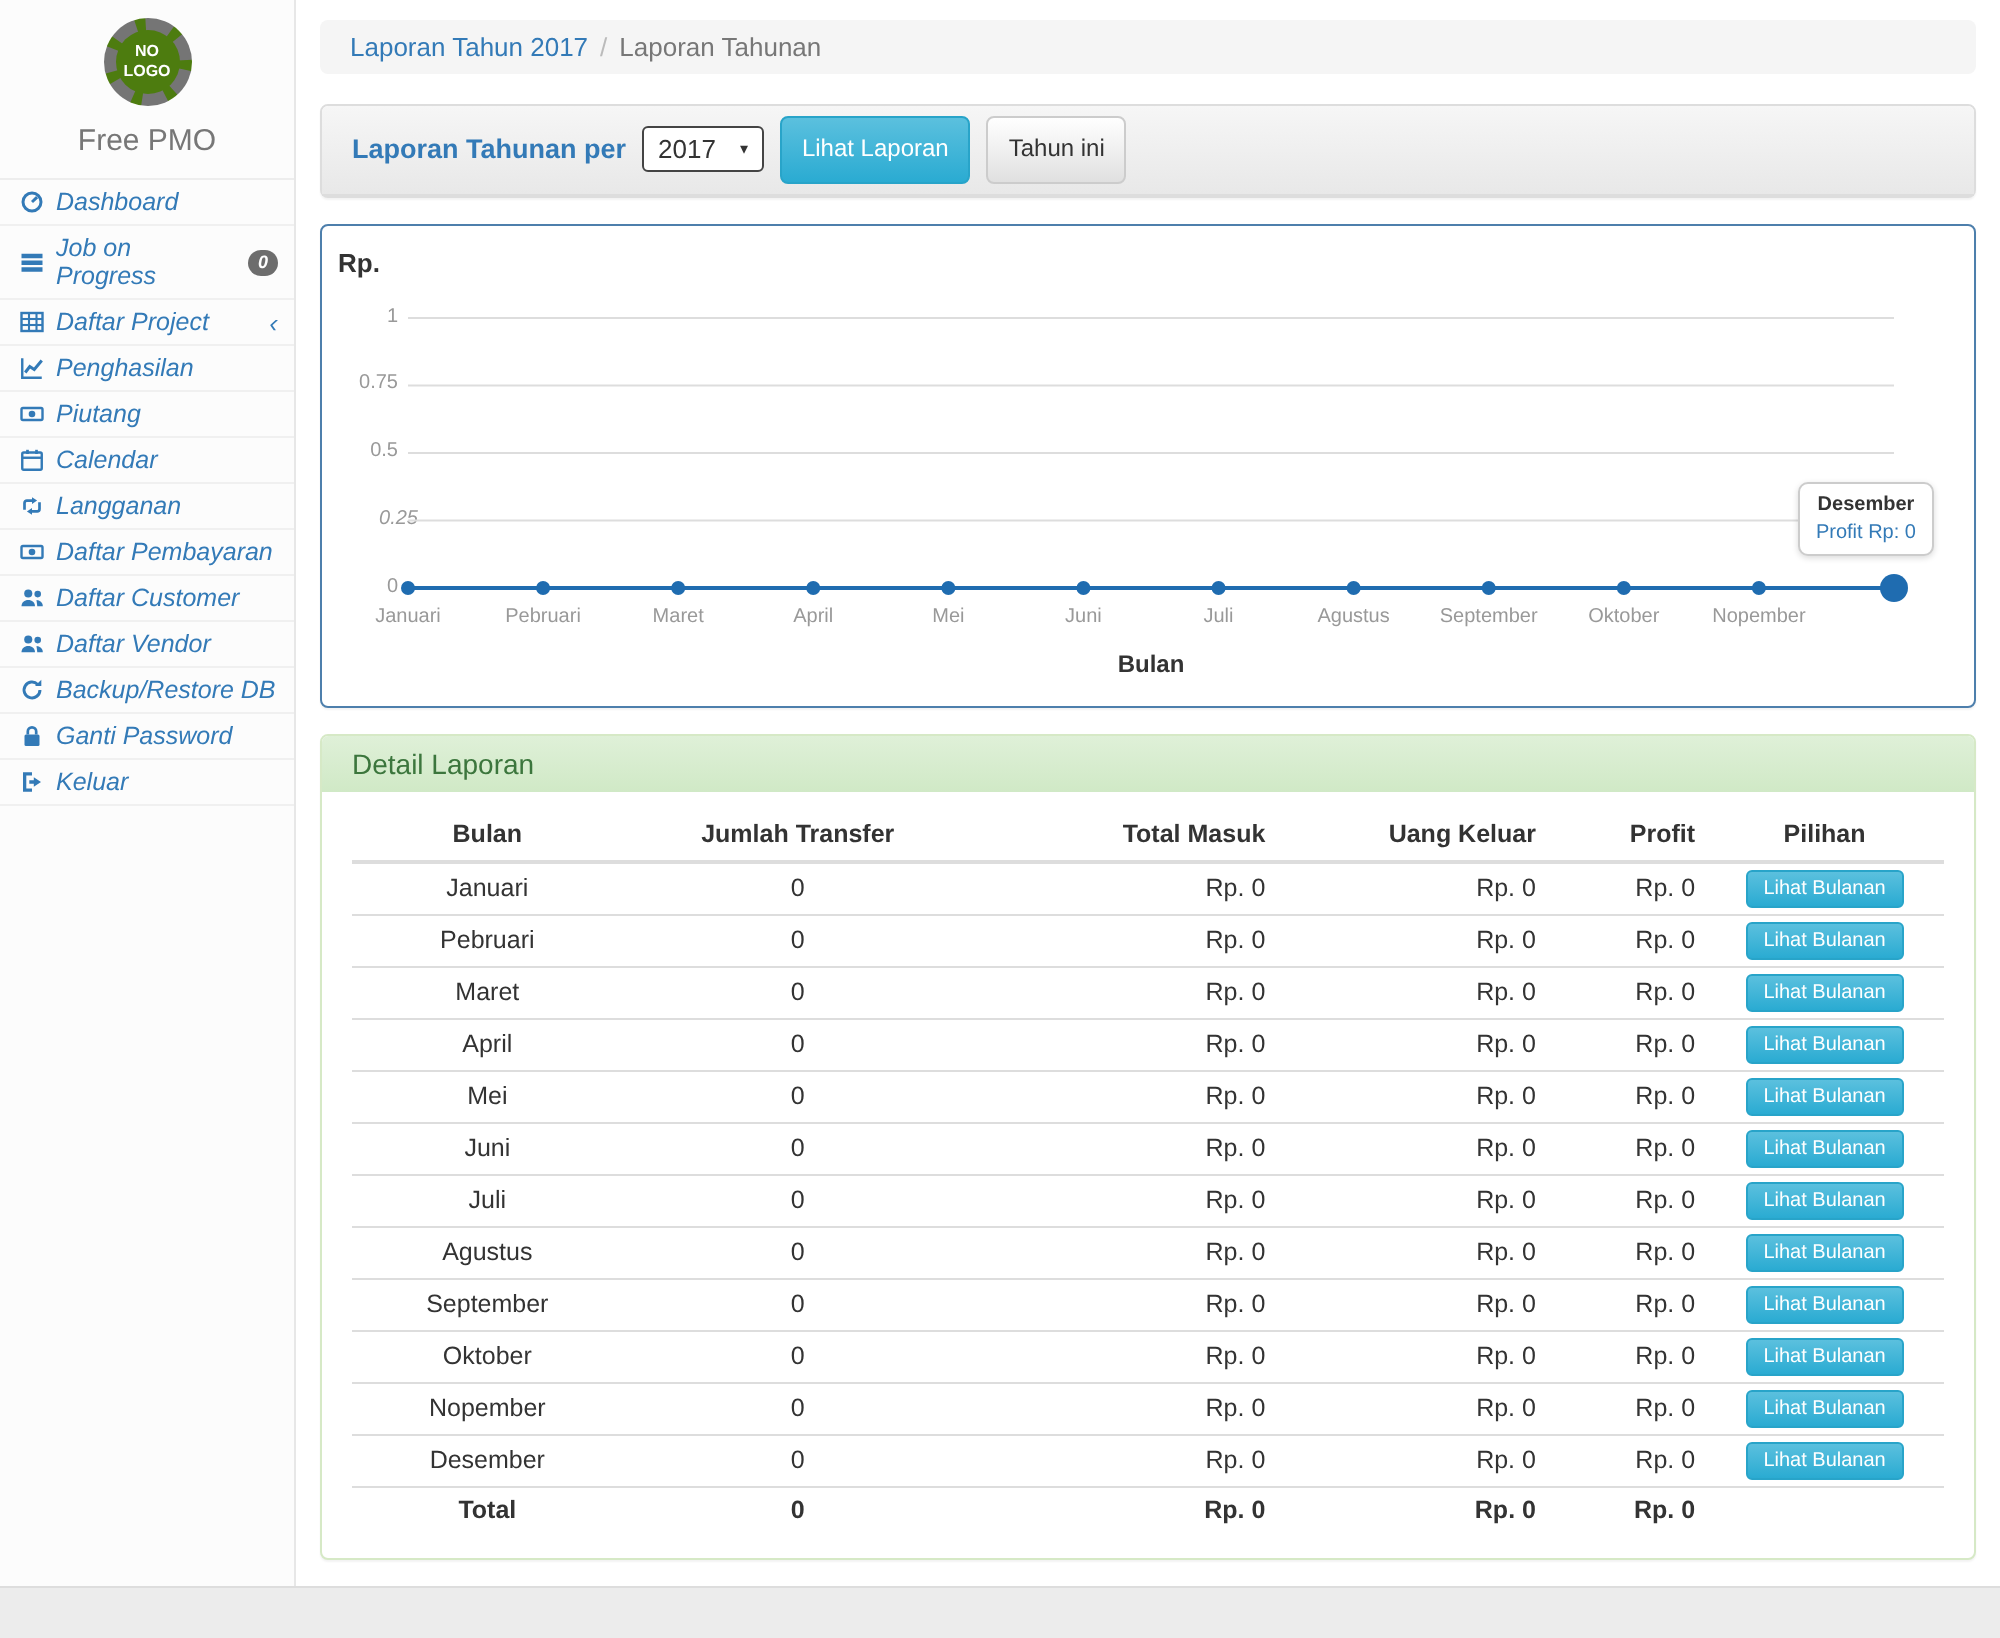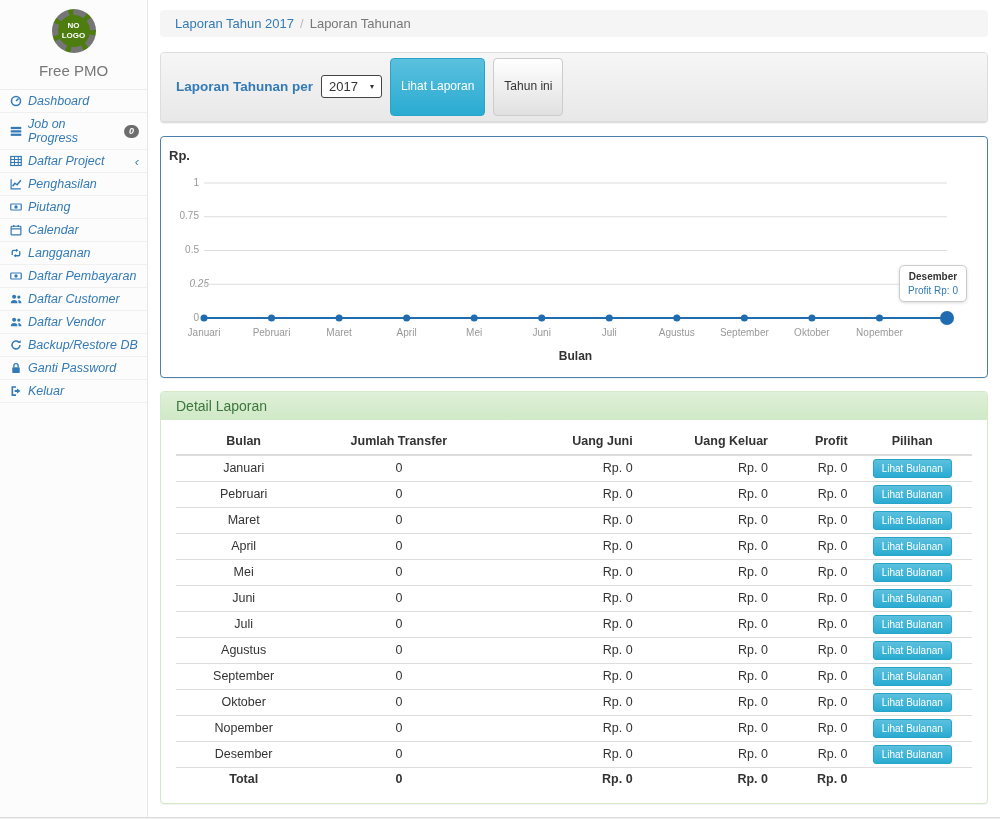--- a/index.html
+++ b/index.html
@@ -37,21 +37,21 @@
   .panel { border:1px solid #ddd; border-radius:4px; margin-bottom:13px;
            box-shadow:0 1px 1px rgba(0,0,0,.05); background:#fff; }
   .heading-default { background:linear-gradient(#f6f6f6,#e8e8e8); border-bottom:1px solid #ddd;
                      border-radius:3px 3px 0 0; padding:5px 15px; display:flex;
                      align-items:center; gap:8px; }
   .filter-label { color:#337ab7; font-weight:bold; font-size:13.5px; }
   .select-box { background:#fff; border:1px solid #444; border-radius:3px;
                 padding:3px 7px; font-size:13px; display:inline-flex; gap:12px;
                 align-items:center; cursor:pointer; }
   .select-box .caret { font-size:8px; color:#333; }
-  .btn { display:inline-block; border-radius:4px; font-size:12px; padding:20px 10px;
+  .btn { display:inline-block; border-radius:4px; font-size:12px; padding:8px 10px;
          cursor:pointer; border:1px solid; line-height:1.3; }
   .btn-info { background:linear-gradient(#5bc0de,#2aabd2); border-color:#28a4c9; color:#fff; }
   .btn-default { background:linear-gradient(#fff,#e0e0e0); border-color:#ccc; color:#333; }
 
   .panel-primary { border-color:#4d7fac; }
   .heading-primary { background:linear-gradient(#3c86c2,#2e6da4); color:#fff;
                      padding:5px 15px; font-size:14px; border-radius:3px 3px 0 0; }
   .chart-body { position:relative; height:240px; }
   .rp-label { position:absolute; left:8px; top:11px; font-weight:bold; font-size:13px; }
   .ytick { position:absolute; width:36px; text-align:right; font-size:10px; color:#999; }
@@ -290,21 +290,21 @@
     </div>
 
     <div class="panel panel-success">
       <div class="heading-success">Detail Laporan</div>
       <div class="detail-body">
         <table>
           <thead>
               <tr id="detail-head">
                 <th style="text-align: center; width: 17%;">Bulan</th>
                 <th style="text-align: center; width: 22%;">Jumlah Transfer</th>
-                <th style="text-align: right; width: 19%;">Uang Juni</th>
+                <th style="text-align: right; width: 19%;">Total Masuk</th>
                 <th style="text-align: right; width: 17%;">Uang Keluar</th>
                 <th style="text-align: right; width: 10%;">Profit</th>
                 <th style="text-align: center; width: 15%;">Pilihan</th>
               </tr>
             </thead>
           <tbody id="detail-rows">
               <tr class="">
                 <td style="text-align: center;">Januari</td>
                 <td style="text-align: center;">0</td>
                 <td style="text-align: right;">Rp. 0</td>

